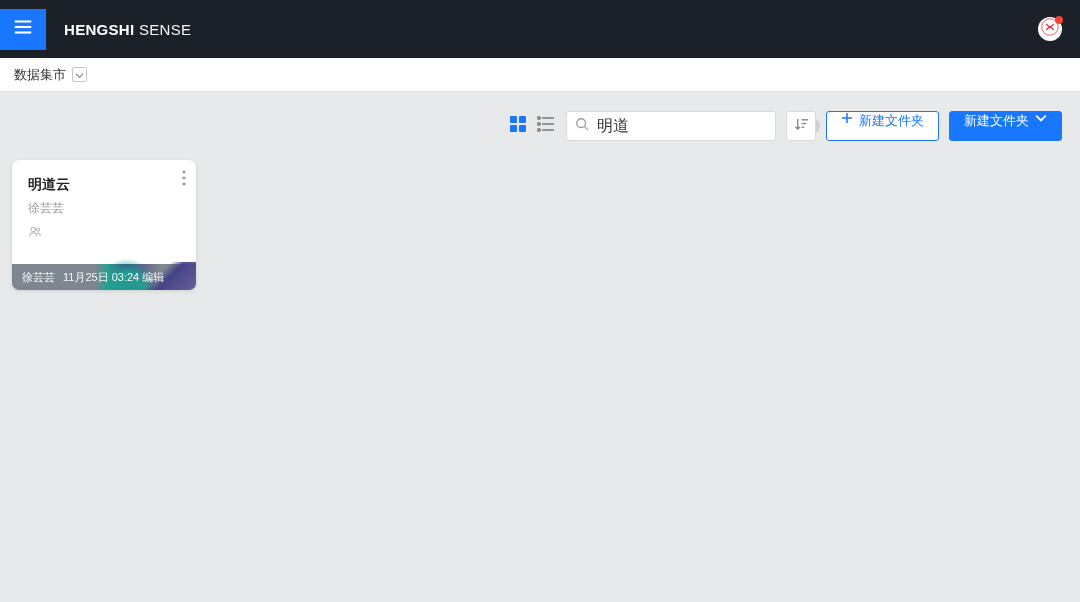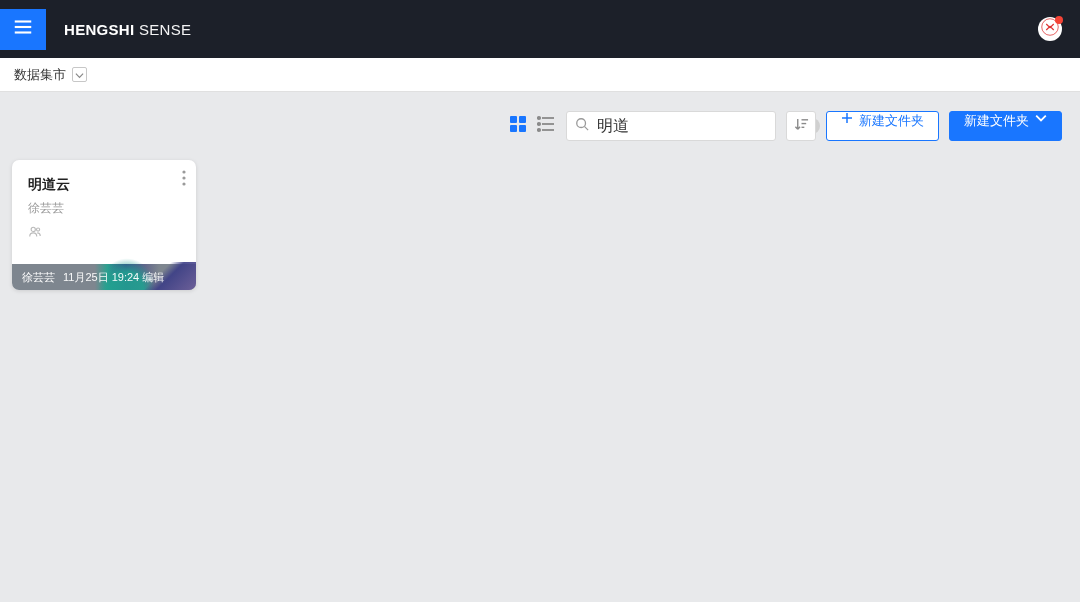--- a/index.html
+++ b/index.html
@@ -364,16 +364,16 @@
           <svg viewBox="0 0 4 16" fill="#9a9a9a">
               <circle cx="2" cy="2" r="1.6"></circle>
               <circle cx="2" cy="8" r="1.6"></circle>
               <circle cx="2" cy="14" r="1.6"></circle>
             </svg>
         </span>
       </div>
     </div>
     <div class="card-footer">
       <span class="footer-author">徐芸芸</span>
-      <span class="footer-meta">11月25日 19:24 编辑</span>
+      <span class="footer-meta">11月25日 03:24 编辑</span>
     </div>
   </div>
 </div>
 
 </body></html>

